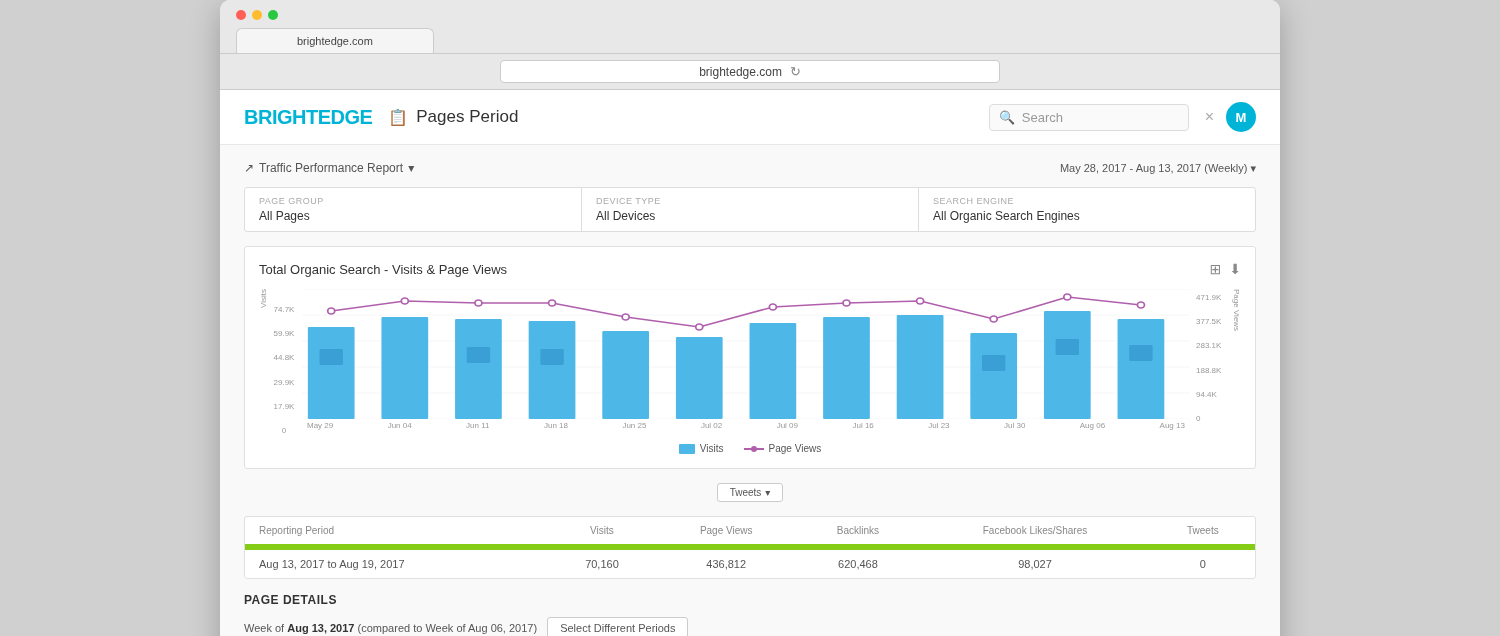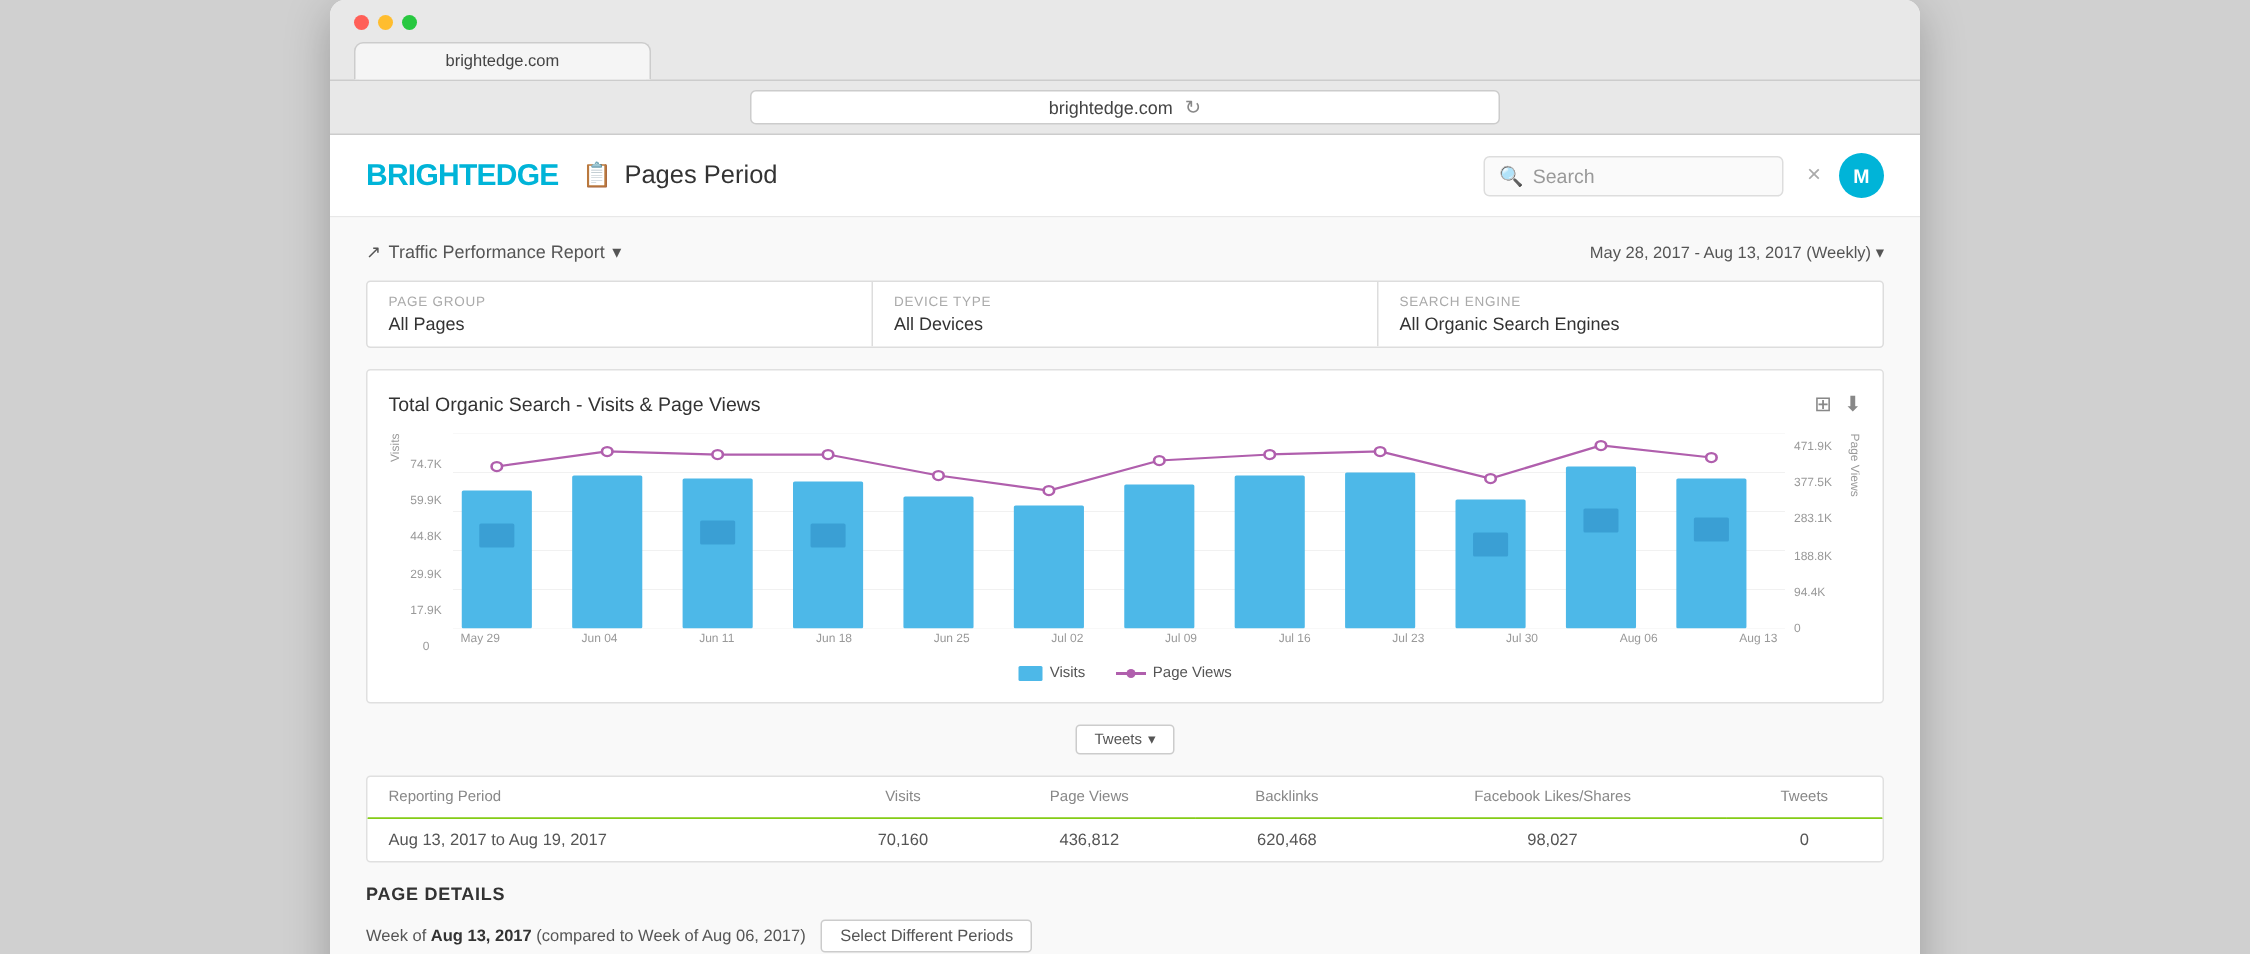--- a/index.html
+++ b/index.html
@@ -337,21 +337,21 @@
     .data-table table {
       width: 100%;
       border-collapse: collapse;
       font-size: 11px;
     }
     .data-table thead th {
       padding: 8px 14px;
       text-align: center;
       color: #888;
       font-weight: 500;
-      border-bottom: 1px solid #84cc16;
+      border-bottom: 6px solid #84cc16;
       font-size: 10px;
     }
     .data-table thead th:first-child { text-align: left; }
     .data-table tbody td {
       padding: 8px 14px;
       text-align: center;
       color: #555;
       font-size: 11px;
     }
     .data-table tbody td:first-child { text-align: left; }

